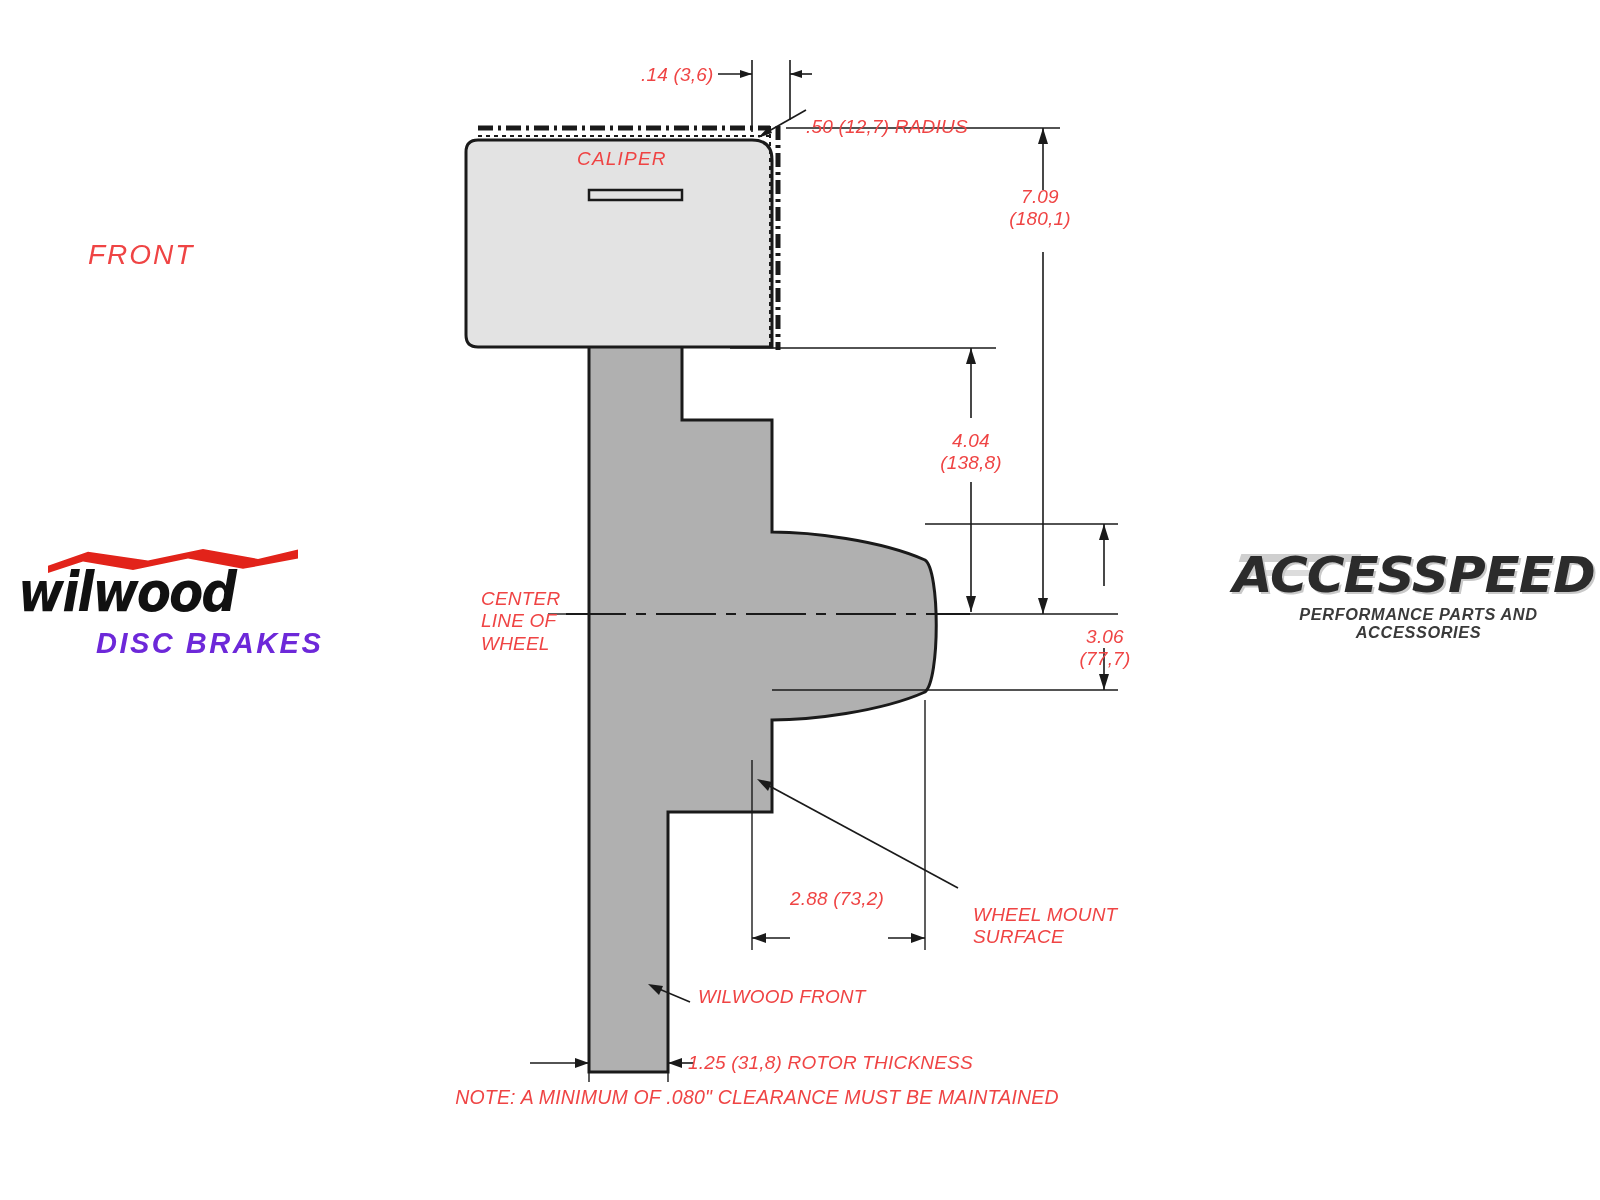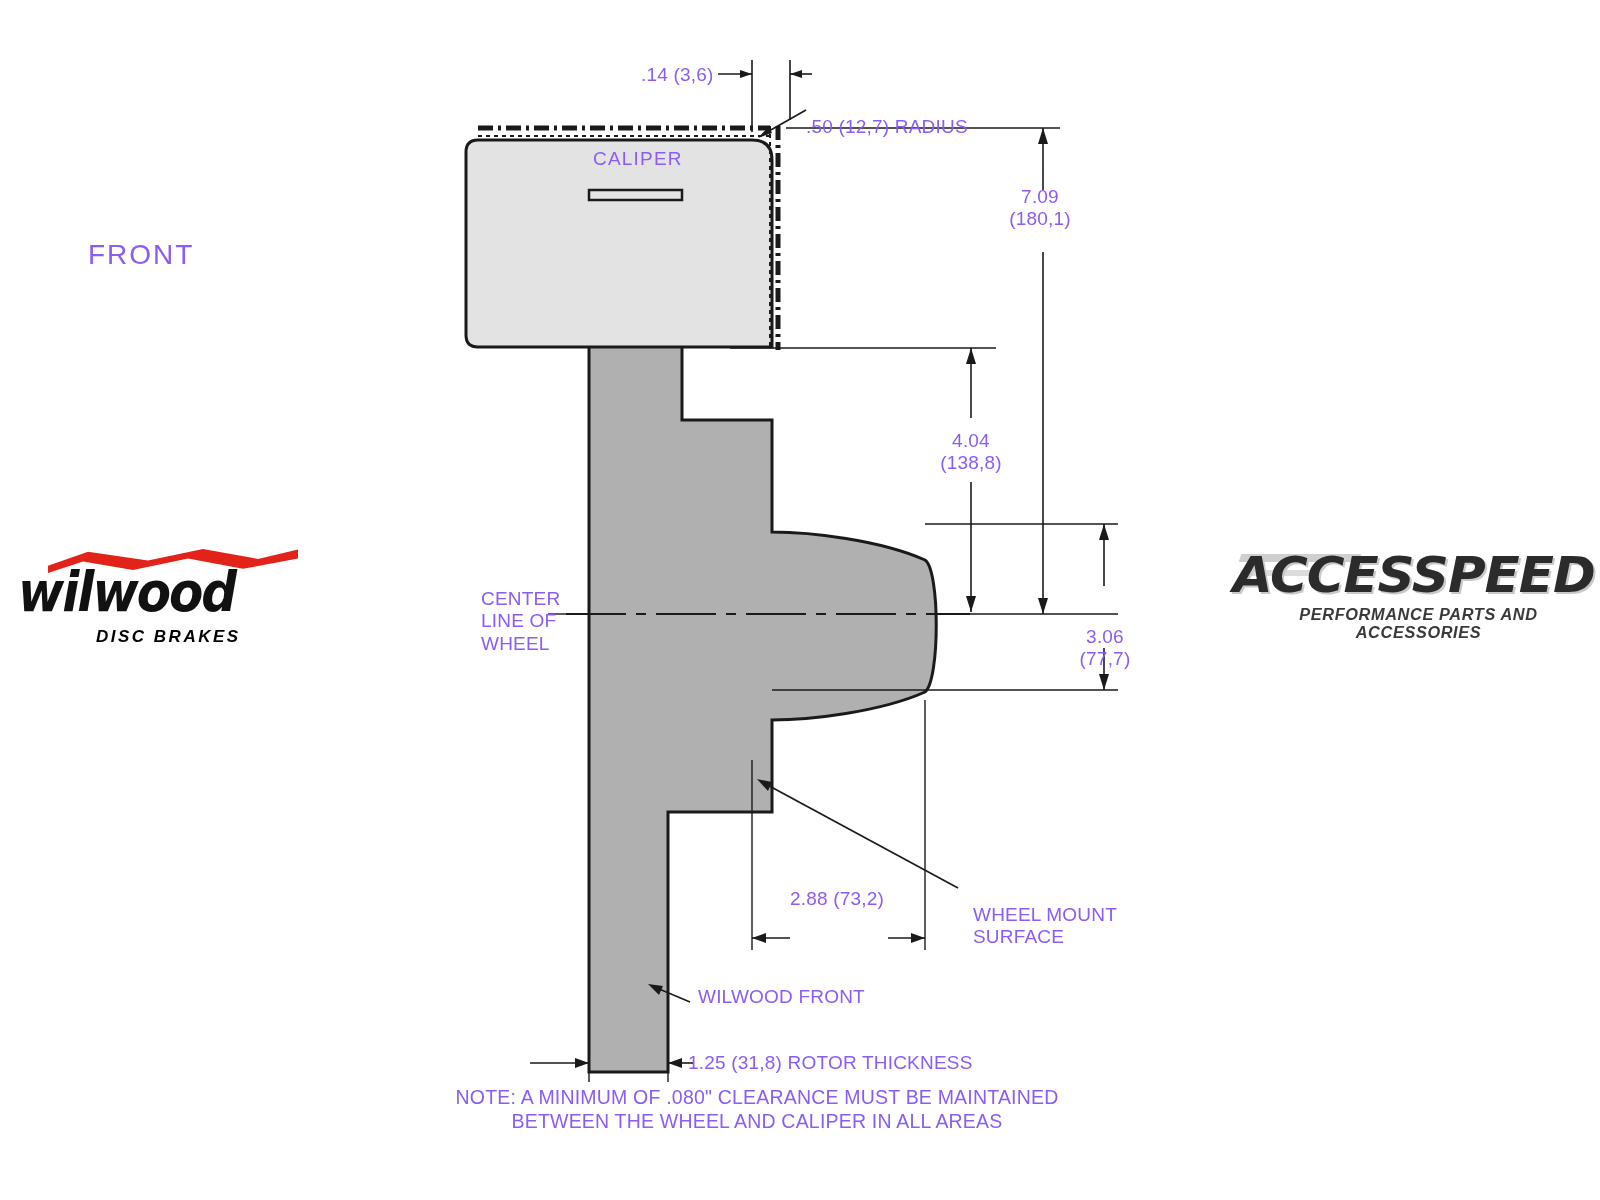--- a/index.html
+++ b/index.html
@@ -19,23 +19,24 @@
     position: absolute;
     left: 0; top: 0;
     width: 1600px;
     height: 1200px;
   }
 
   
   .lbl {
     position: absolute;
     font-family: "Liberation Sans", sans-serif;
-    color: #8b5cf6;
+    color: #ef4444;
     white-space: pre;
     line-height: 1.18;
+    font-style: italic;
   }
   .front-label {
     font-size: 28px;
     letter-spacing: 2px;
     font-weight: 400;
   }
   .dim {
     font-size: 19px;
     letter-spacing: 0.2px;
   }
@@ -69,25 +70,25 @@
   .ww-swoosh {
     position: absolute;
     left: 30px; top: 12px;
     width: 250px; height: 26px;
     background: #e2231a;
     clip-path: polygon(0% 72%, 16% 18%, 40% 52%, 62% 8%, 84% 46%, 100% 10%, 100% 44%, 78% 84%, 56% 44%, 34% 88%, 14% 56%, 0% 100%);
   }
   .ww-sub {
     position: absolute;
     left: 78px; top: 92px;
-    font-size: 17px;
+    font-size: 29px;
     font-weight: bold;
     font-style: italic;
     letter-spacing: 2.5px;
-    color: #000000;
+    color: #6d28d9;
   }
 
   
   .accesspeed {
     position: absolute;
     left: 1215px;
     top: 540px;
     width: 355px;
     height: 115px;
     margin-left: 23px;
@@ -270,33 +271,32 @@
   <div class="lbl dim dim-c" style="left:906px; top:430px; width:130px;">4.04
 (138,8)</div>
 
   <div class="lbl dim dim-c" style="left:1040px; top:626px; width:130px;">3.06
 (77,7)</div>
 
   <div class="lbl dim" style="left:790px; top:888px;">2.88 (73,2)</div>
 
   <div class="lbl dim" style="left:688px; top:1052px;">1.25 (31,8) ROTOR THICKNESS</div>
 
-  <div class="lbl dim" style="left:577px; top:148px; letter-spacing:1.2px;margin-left:16px;">CALIPER</div>
+  <div class="lbl dim" style="left:577px; top:148px; letter-spacing:1.2px;">CALIPER</div>
 
   <div class="lbl dim" style="left:481px; top:588px;">CENTER
 LINE OF
 WHEEL</div>
 
   <div class="lbl dim" style="left:963px; top:904px;margin-left:10px;">WHEEL MOUNT
 SURFACE</div>
 
   <div class="lbl dim" style="left:698px; top:986px;">WILWOOD FRONT</div>
 
   <div class="lbl note" style="left:452px; top:1086px; width:610px;">NOTE: A MINIMUM OF .080" CLEARANCE MUST BE MAINTAINED</div>
-  <div class="lbl note" style="left:452px; top:1110px; width:610px;">BETWEEN THE WHEEL AND CALIPER IN ALL AREAS</div>
 
   <div class="wilwood">
     <div class="ww-swoosh"></div>
     <div class="ww-script">wilwood</div>
     <div class="ww-sub">DISC BRAKES</div>
   </div>
 
   <div class="accesspeed">
     <div class="ap-bar"></div>
     <div class="ap-bar2"></div>

